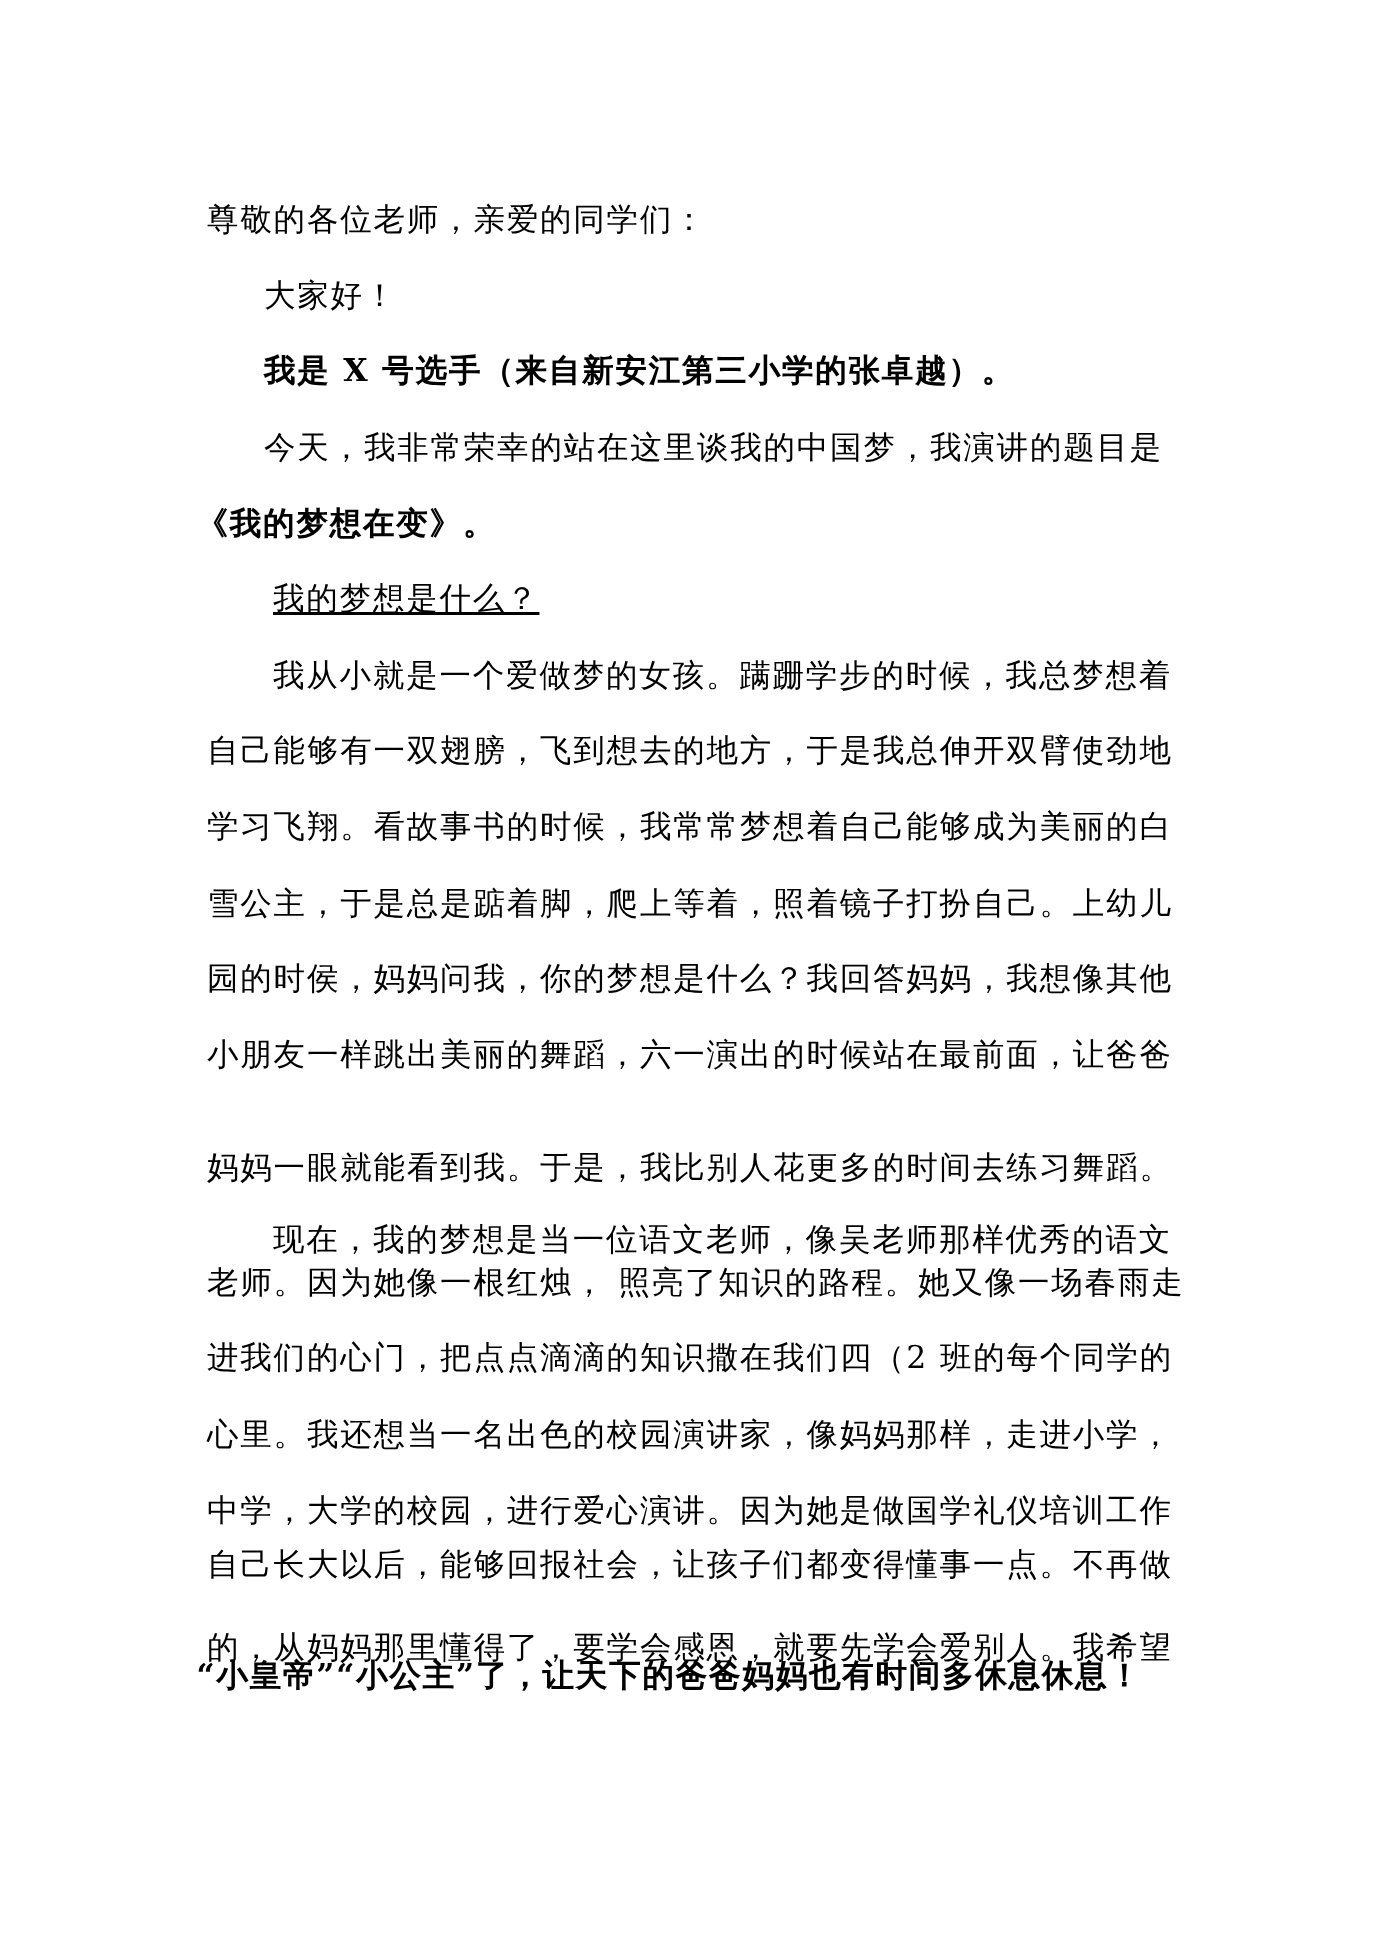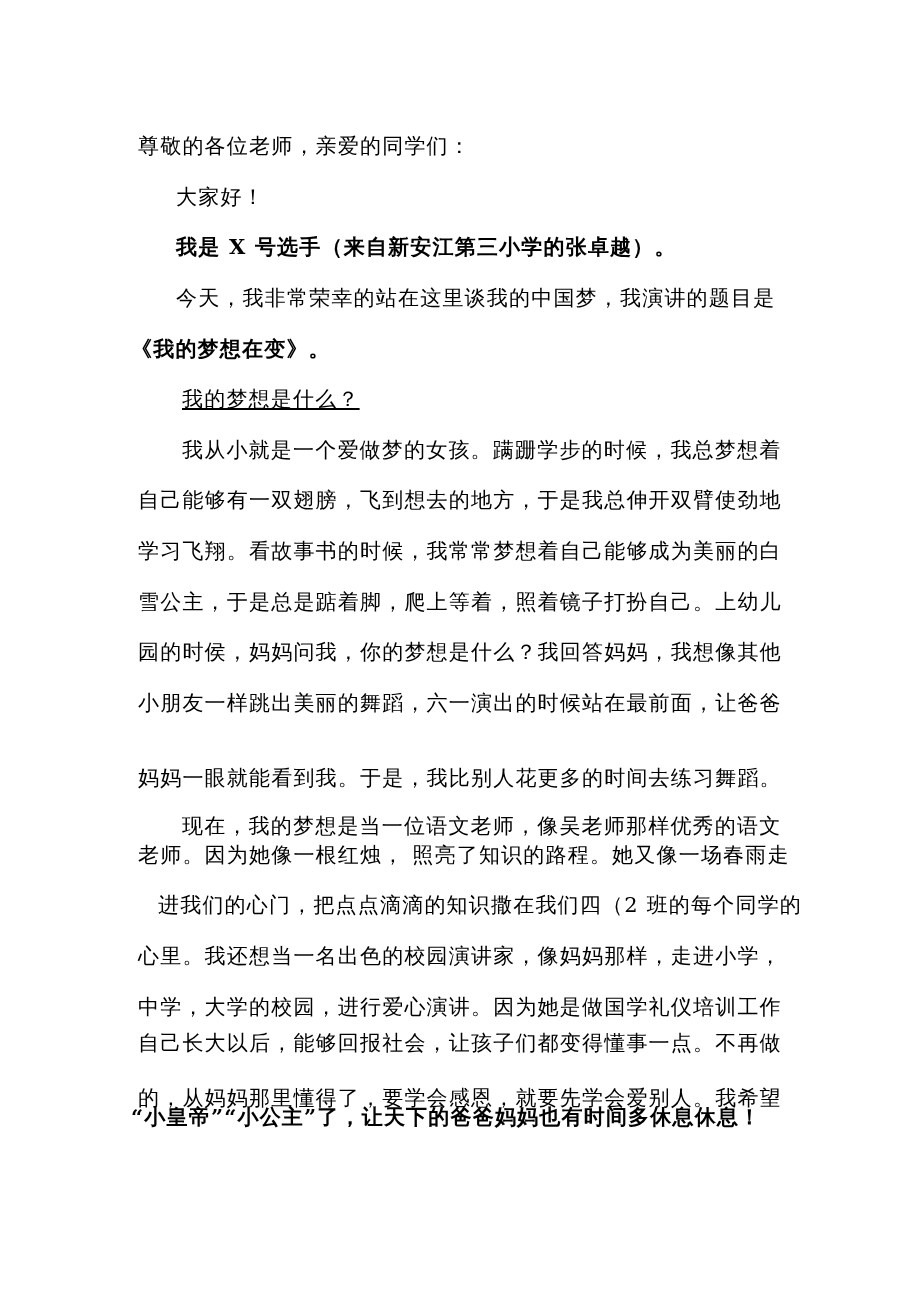--- a/index.html
+++ b/index.html
@@ -48,19 +48,19 @@
   <div class="line indent2b" style="top:386px;text-decoration:underline;">我的梦想是什么？</div>
   <div class="line indent2b" style="top:437px;">我从小就是一个爱做梦的女孩。蹒跚学步的时候，我总梦想着</div>
   <div class="line" style="top:487px;">自己能够有一双翅膀，飞到想去的地方，于是我总伸开双臂使劲地</div>
   <div class="line" style="top:538px;">学习飞翔。看故事书的时候，我常常梦想着自己能够成为美丽的白</div>
   <div class="line" style="top:589px;">雪公主，于是总是踮着脚，爬上等着，照着镜子打扮自己。上幼儿</div>
   <div class="line" style="top:639px;">园的时侯，妈妈问我，你的梦想是什么？我回答妈妈，我想像其他</div>
   <div class="line" style="top:690px;">小朋友一样跳出美丽的舞蹈，六一演出的时候站在最前面，让爸爸</div>
   <div class="line" style="top:765px;">妈妈一眼就能看到我。于是，我比别人花更多的时间去练习舞蹈。</div>
   <div class="line indent2b" style="top:813px;">现在，我的梦想是当一位语文老师，像吴老师那样优秀的语文</div>
   <div class="line" style="top:842px;text-align:right;">老师。因为她像一根红烛，  照亮了知识的路程。她又像一场春雨走</div>
-  <div class="line" style="top:892px;margin-left:20px;">进我们的心门，把点点滴滴的知识撒在我们四（2    班的每个同学的</div>
+  <div class="line" style="top:892px;">进我们的心门，把点点滴滴的知识撒在我们四（2    班的每个同学的</div>
   <div class="line" style="top:943px;">心里。我还想当一名出色的校园演讲家，像妈妈那样，走进小学，</div>
   <div class="line" style="top:994px;">中学，大学的校园，进行爱心演讲。因为她是做国学礼仪培训工作</div>
   <div class="line" style="top:1072px;margin-top:13px;">的，从妈妈那里懂得了，要学会感恩，就要先学会爱别人。我希望</div>
   <div class="line" style="top:1030px;">自己长大以后，能够回报社会，让孩子们都变得懂事一点。不再做</div>
   <div class="line quote-start" style="top:1104px;">“小皇帝”“小公主”了，让天下的爸爸妈妈也有时间多休息休息！</div>
 </div>
 
 </body></html>

